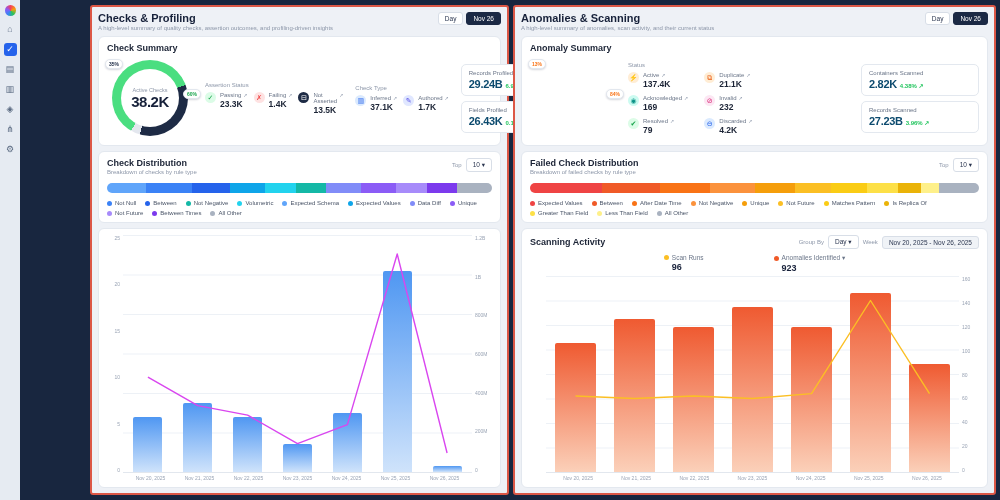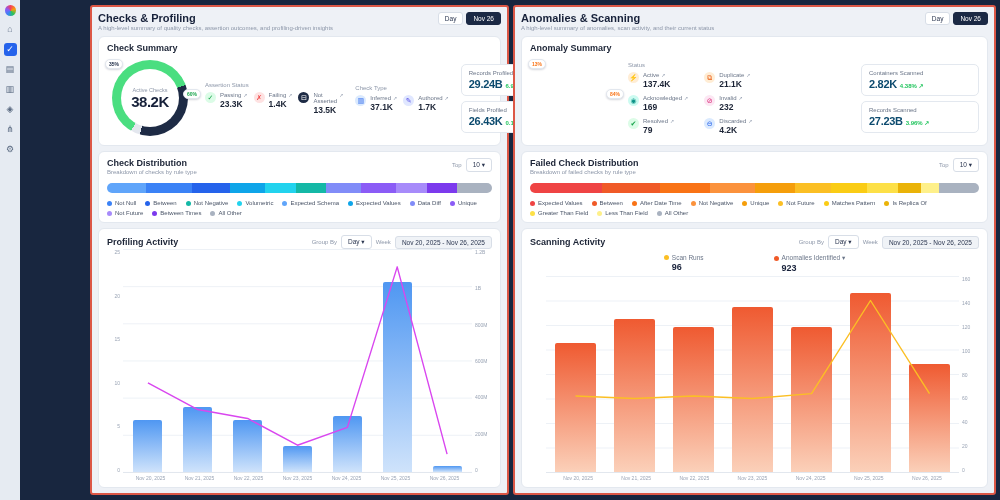--- a/index.html
+++ b/index.html
@@ -269,29 +269,20 @@
           <span>Between Times</span>
         </div>
         <div class="leg">
           <div class="dot" style="background: rgb(169, 178, 192);"></div>
           <span>All Other</span>
         </div>
       </div>
   </div>
 
   <div class="card activity-card">
-    <div class="act-head">
-      <div class="card-title">Profiling Activity</div>
-      <div class="act-controls">
-        <span>Group By</span>
-        <span class="chip">Day ▾</span>
-        <span>Week</span>
-        <span class="chip chip-range">Nov 20, 2025 - Nov 26, 2025</span>
-      </div>
-    </div>
     <div class="chartbox">
         <div class="chart-row">
           <div class="axis axis-l">
             <div class="tick">25</div>
             <div class="tick">20</div>
             <div class="tick">15</div>
             <div class="tick">10</div>
             <div class="tick">5</div>
             <div class="tick">0</div>
           </div>

